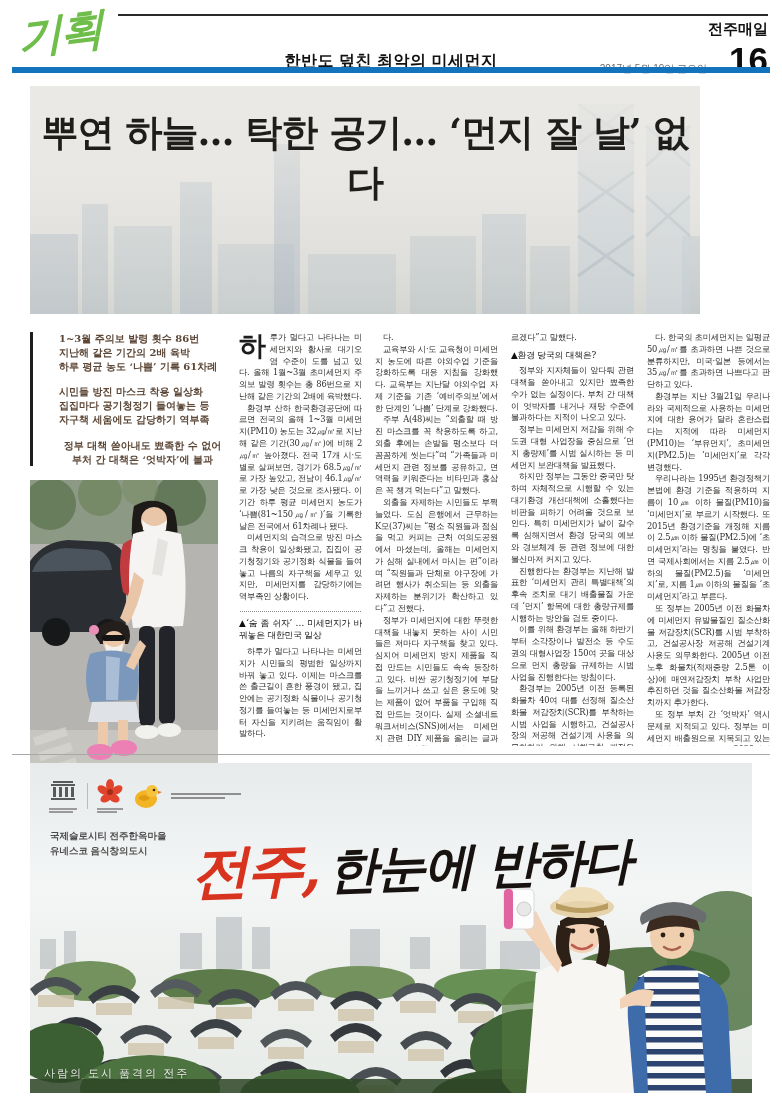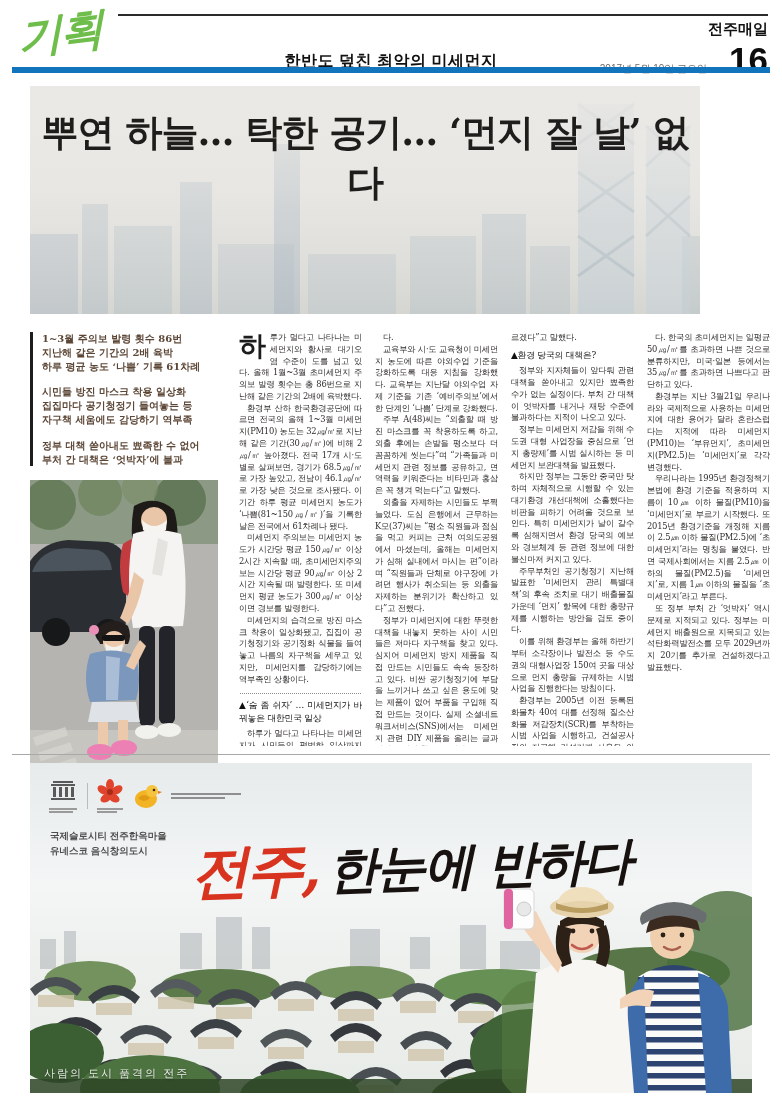--- a/index.html
+++ b/index.html
@@ -26,24 +26,24 @@
   .hero { position:absolute; left:30px; top:86px; width:670px; height:228px; overflow:hidden;
           background:linear-gradient(180deg,#ebe9e5 0%,#e6e5e1 45%,#dcdcd8 80%,#d5d6d2 100%); }
   .hero svg { position:absolute; left:0; bottom:0; }
   .hero .haze { position:absolute; inset:0; background:linear-gradient(180deg,rgba(235,233,229,.9) 0%,rgba(235,233,229,.25) 55%,rgba(235,233,229,0) 100%); }
   .headline { position:absolute; left:0; right:0; top:22px; text-align:center; font-size:37px; font-weight:bold;
               color:#1f1d1b; letter-spacing:-1px; }
 
   
   .article { position:absolute; left:30px; top:332px; width:740px; height:414px; display:flex; gap:13px; }
   .side-track { width:196px; flex:0 0 196px; }
-  .summary { border-left:3px solid #1d1d1d; padding-left:9px; font-size:10px; line-height:1.38;
+  .summary { border-left:3px solid #1d1d1d; padding-left:26px; font-size:10px; line-height:1.38;
              font-weight:bold; color:#5c4737; }
   .summary .stanza { margin-bottom:12px; }
-  .summary .stanza:last-child { margin-bottom:3px; }
+  .summary .stanza:last-child { margin-bottom:3px;text-align:center; }
   .street-photo { margin-top:14px; width:188px; height:287px; overflow:hidden; background:#b9b8b4; }
 
   .col { width:123px; flex:0 0 123px; height:414px; overflow:hidden; font-size:8.3px; line-height:1.42;
          text-align:justify; color:#2e2c2a; letter-spacing:-.2px; }
   .col p { text-indent:8px; margin:0; }
   .col p.noindent { text-indent:0; }
   .dropcap { float:left; font-size:27px; line-height:.95; font-weight:bold; padding:1px 4px 0 0; color:#1c1c1c; }
   .subhead { font-size:8.8px; font-weight:normal; color:#101010; margin:5px 0 4px; text-indent:0; }
   .dotted { border-top:1px dotted #8d8d8d; margin:8px 1px 3px; }
 
@@ -51,21 +51,21 @@
   .ad-rule { position:absolute; left:12px; right:12px; top:754px; border-top:1px solid #a8a8a8; }
   .ad { position:absolute; left:30px; top:763px; width:722px; height:330px; overflow:hidden;
         background:linear-gradient(180deg,#e7ebec 0%,#f4f6f6 38%,#eef0ee 60%,#e8ece8 100%); }
   .ad-logos { position:absolute; left:18px; top:16px; display:flex; align-items:center; gap:9px; }
   .logo-item { display:flex; flex-direction:column; align-items:center; gap:2px; }
   .logo-bars i { display:block; width:26px; height:2px; background:#9a9a9a; margin-top:1px; }
   .logo-sep { width:1px; height:26px; background:#bbb; }
   .mascot-caption { display:flex; flex-direction:column; gap:2px; }
   .mascot-caption i { display:block; height:2px; background:#8f8f8f; }
   .logo-caption { position:absolute; left:20px; top:66px; font-size:9.5px; font-weight:bold; color:#4c4c4c;
-                  line-height:1.55; font-family:Liberation Sans, sans-serif; }
+                  line-height:1.55; font-family:Liberation Serif, serif; }
   .slogan { position:absolute; left:90px; right:50px; top:64px; text-align:center; white-space:nowrap;
             font-style:italic; transform:rotate(-2deg); }
   .slogan-red { font-size:58px; font-weight:bold; color:#d8331f; letter-spacing:-3px; }
   .slogan-black { font-size:50px; font-weight:bold; color:#17120f; margin-left:10px; letter-spacing:-2px; }
   .panorama { position:absolute; left:0; bottom:0; width:722px; height:190px; }
   .couple { position:absolute; right:0; bottom:0; width:250px; height:212px; }
   .photo-caption { position:absolute; left:14px; bottom:12px; font-size:11px; letter-spacing:2px;
                    color:rgba(255,255,255,.88); text-shadow:0 1px 2px rgba(0,0,0,.45);
                    font-family:"Liberation Sans",sans-serif; }
 </style>
@@ -179,21 +179,20 @@
           <ellipse cx="94" cy="268" rx="13" ry="8" fill="#ec7fb4"></ellipse>
           <path d="M96 186 q8 -18 14 -26 l6 6 q-6 12 -12 24 Z" fill="#ecc9ab"></path>
         </svg>
       </div>
     </div>
 
     <div class="col">
       <p class="noindent"><span class="dropcap">하</span><span>루가 멀다고 나타나는 미세먼지와 황사로 대기오염 수준이 도를 넘고 있다. 올해 1월~3월 초미세먼지 주의보 발령 횟수는 총 86번으로 지난해 같은 기간의 2배에 육박했다.</span></p>
       <div>
           <p>환경부 산하 한국환경공단에 따르면 전국의 올해 1~3월 미세먼지(PM10) 농도는 32㎍/㎥로 지난해 같은 기간(30㎍/㎥)에 비해 2㎍/㎥ 높아졌다. 전국 17개 시·도 별로 살펴보면, 경기가 68.5㎍/㎥로 가장 높았고, 전남이 46.1㎍/㎥로 가장 낮은 것으로 조사됐다. 이 기간 하루 평균 미세먼지 농도가 ‘나쁨(81~150㎍/㎥)’을 기록한 날은 전국에서 61차례나 됐다.</p>
-          <p>미세먼지 주의보는 미세먼지 농도가 시간당 평균 150㎍/㎥ 이상 2시간 지속할 때, 초미세먼지주의보는 시간당 평균 90㎍/㎥ 이상 2시간 지속될 때 발령한다. 또 미세먼지 평균 농도가 300㎍/㎥ 이상이면 경보를 발령한다.</p>
           <p>미세먼지의 습격으로 방진 마스크 착용이 일상화됐고, 집집이 공기청정기와 공기정화 식물을 들여놓고 나름의 자구책을 세우고 있지만, 미세먼지를 감당하기에는 역부족인 상황이다.</p>
         </div>
       <div class="dotted"></div>
       <h3 class="subhead">▲‘숨 좀 쉬자’ … 미세먼지가 바꿔놓은 대한민국 일상</h3>
       <div>
           <p>하루가 멀다고 나타나는 미세먼지가 시민들의 평범한 일상까지 바꿔 놓고 있다. 이제는 마스크를 쓴 출근길이 흔한 풍경이 됐고, 집안에는 공기정화 식물이나 공기청정기를 들여놓는 등 미세먼지로부터 자신을 지키려는 움직임이 활발하다.</p>
         </div>
     </div>
 
     <div class="col">
@@ -206,31 +205,32 @@
         </div>
     </div>
 
     <div class="col">
       <p class="noindent">르겠다”고 말했다.</p>
       <h3 class="subhead">▲환경 당국의 대책은?</h3>
       <div>
           <p>정부와 지자체들이 앞다퉈 관련 대책을 쏟아내고 있지만 뾰족한 수가 없는 실정이다. 부처 간 대책이 엇박자를 내거나 재탕 수준에 불과하다는 지적이 나오고 있다.</p>
           <p>정부는 미세먼지 저감을 위해 수도권 대형 사업장을 중심으로 ‘먼지 총량제’를 시범 실시하는 등 미세먼지 보완대책을 발표했다.</p>
           <p>하지만 정부는 그동안 중국만 탓하며 자체적으로 시행할 수 있는 대기환경 개선대책에 소홀했다는 비판을 피하기 어려울 것으로 보인다. 특히 미세먼지가 날이 갈수록 심해지면서 환경 당국의 예보와 경보체계 등 관련 정보에 대한 불신마저 커지고 있다.</p>
-          <p>주무부처인 공기청정기 지난해 발표한 ‘미세먼지 관리 특별대책’의 후속 조치로 대기 배출물질 가운데 ‘먼지’ 항목에 대한 총량규제를 시행하는 방안을 검토 중이다.</p>
+          <p>진행한다는 환경부는 지난해 발표한 ‘미세먼지 관리 특별대책’의 후속 조치로 대기 배출물질 가운데 ‘먼지’ 항목에 대한 총량규제를 시행하는 방안을 검토 중이다.</p>
           <p>이를 위해 환경부는 올해 하반기부터 소각장이나 발전소 등 수도권의 대형사업장 150여 곳을 대상으로 먼지 총량을 규제하는 시범 사업을 진행한다는 방침이다.</p>
           <p>환경부는 2005년 이전 등록된 화물차 40여 대를 선정해 질소산화물 저감장치(SCR)를 부착하는 시범 사업을 시행하고, 건설공사장의 저공해 건설기계 사용을 의무화하기 위해 시행규칙 개정을 검토하기로 했다. 또 미세먼지 농도 기준을 선진국 수준으로 끌어올리기 위해 장기과제로 관련 연구 용역도 의뢰했다.</p>
         </div>
     </div>
 
     <div class="col">
       <div>
           <p>다. 한국의 초미세먼지는 일평균 50㎍/㎥를 초과하면 나쁜 것으로 분류하지만, 미국·일본 등에서는 35㎍/㎥를 초과하면 나쁘다고 판단하고 있다.</p>
           <p>환경부는 지난 3월21일 우리나라와 국제적으로 사용하는 미세먼지에 대한 용어가 달라 혼란스럽다는 지적에 따라 미세먼지(PM10)는 ‘부유먼지’, 초미세먼지(PM2.5)는 ‘미세먼지’로 각각 변경했다.</p>
           <p>우리나라는 1995년 환경정책기본법에 환경 기준을 적용하며 지름이 10㎛ 이하 물질(PM10)을 ‘미세먼지’로 부르기 시작했다. 또 2015년 환경기준을 개정해 지름이 2.5㎛ 이하 물질(PM2.5)에 ‘초미세먼지’라는 명칭을 붙였다. 반면 국제사회에서는 지름 2.5㎛ 이하의 물질(PM2.5)을 ‘미세먼지’로, 지름 1㎛ 이하의 물질을 ‘초미세먼지’라고 부른다.</p>
+          <p>또 정부는 2005년 이전 화물차에 미세먼지 유발물질인 질소산화물 저감장치(SCR)를 시범 부착하고, 건설공사장 저공해 건설기계 사용도 의무화한다. 2005년 이전 노후 화물차(적재중량 2.5톤 이상)에 매연저감장치 부착 사업만 추진하던 것을 질소산화물 저감장치까지 추가한다.</p>
           <p>또 정부 부처 간 ‘엇박자’ 역시 문제로 지적되고 있다. 정부는 미세먼지 배출원으로 지목되고 있는 석탄화력발전소를 모두 2029년까지 20기를 추가로 건설하겠다고 발표했다.</p>
         </div>
 
     </div>
   </div>
 
   <div class="ad-rule"></div>
 
   <div class="ad">
 

